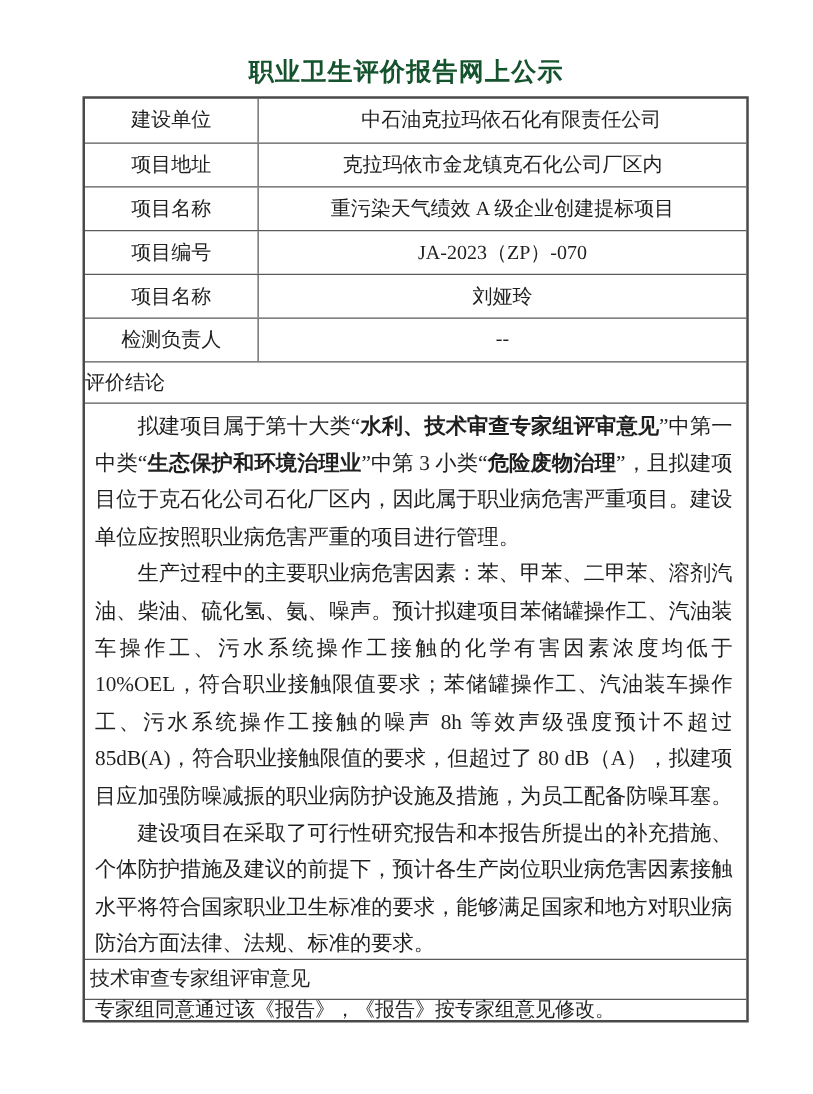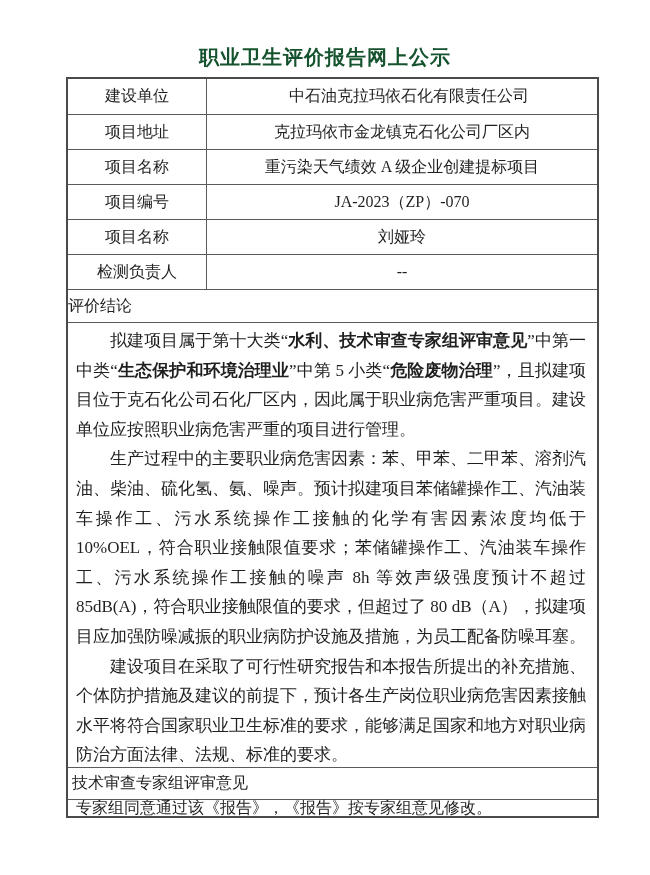--- a/index.html
+++ b/index.html
@@ -130,21 +130,21 @@
   </div>
 
   <div class="row info">
     <div class="cell-label">检测负责人</div>
     <div class="cell-value">--</div>
   </div>
 
   <div class="row conclusion-header">评价结论</div>
 
   <div class="row paragraph-block">
-    <p><span>拟建项目属于第十大类“</span><span class="bold">水利、技术审查专家组评审意见</span><span>”中第一中类“</span><span class="bold">生态保护和环境治理业</span><span>”中第 5 小类“</span><span class="bold">危险废物治理</span><span>”，且拟建项目位于克石化公司石化厂区内，因此属于职业病危害严重项目。建设单位应按照职业病危害严重的项目进行管理。</span></p>
+    <p><span>拟建项目属于第十大类“</span><span class="bold">水利、技术审查专家组评审意见</span><span>”中第一中类“</span><span class="bold">生态保护和环境治理业</span><span>”中第 3 小类“</span><span class="bold">危险废物治理</span><span>”，且拟建项目位于克石化公司石化厂区内，因此属于职业病危害严重项目。建设单位应按照职业病危害严重的项目进行管理。</span></p>
     <p><span>生产过程中的主要职业病危害因素：苯、甲苯、二甲苯、溶剂汽油、柴油、硫化氢、氨、噪声。预计拟建项目苯储罐操作工、汽油装车操作工、污水系统操作工接触的化学有害因素浓度均低于 10%OEL，符合职业接触限值要求；苯储罐操作工、汽油装车操作工、污水系统操作工接触的噪声 8h 等效声级强度预计不超过 85dB(A)，符合职业接触限值的要求，但超过了 80 dB（A），拟建项目应加强防噪减振的职业病防护设施及措施，为员工配备防噪耳塞。</span></p>
     <p><span>建设项目在采取了可行性研究报告和本报告所提出的补充措施、个体防护措施及建议的前提下，预计各生产岗位职业病危害因素接触水平将符合国家职业卫生标准的要求，能够满足国家和地方对职业病防治方面法律、法规、标准的要求。</span></p>
   </div>
 
   <div class="row expert-header">技术审查专家组评审意见</div>
 
   <div class="row expert-opinion">专家组同意通过该《报告》，《报告》按专家组意见修改。</div>
 
 </div>
 

